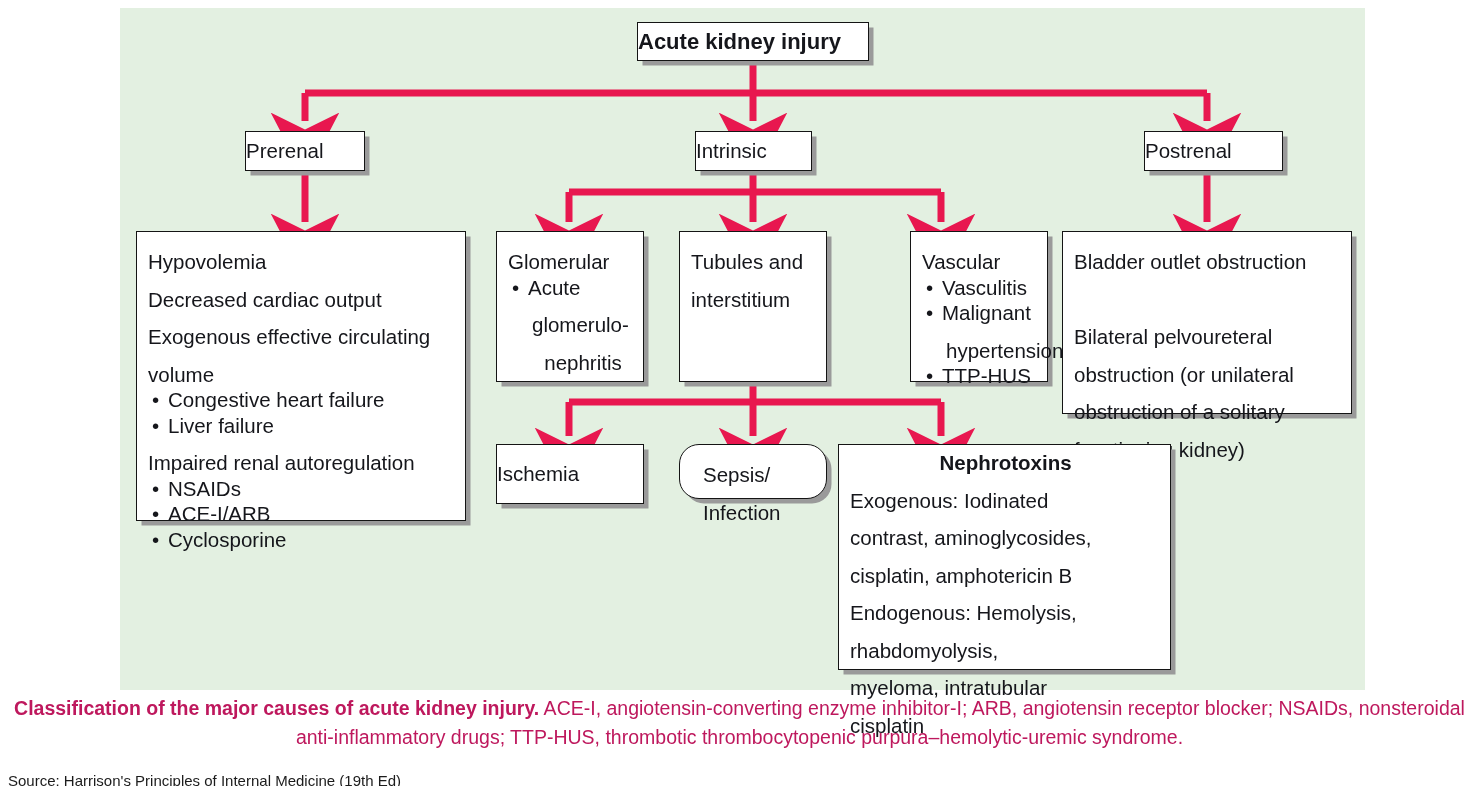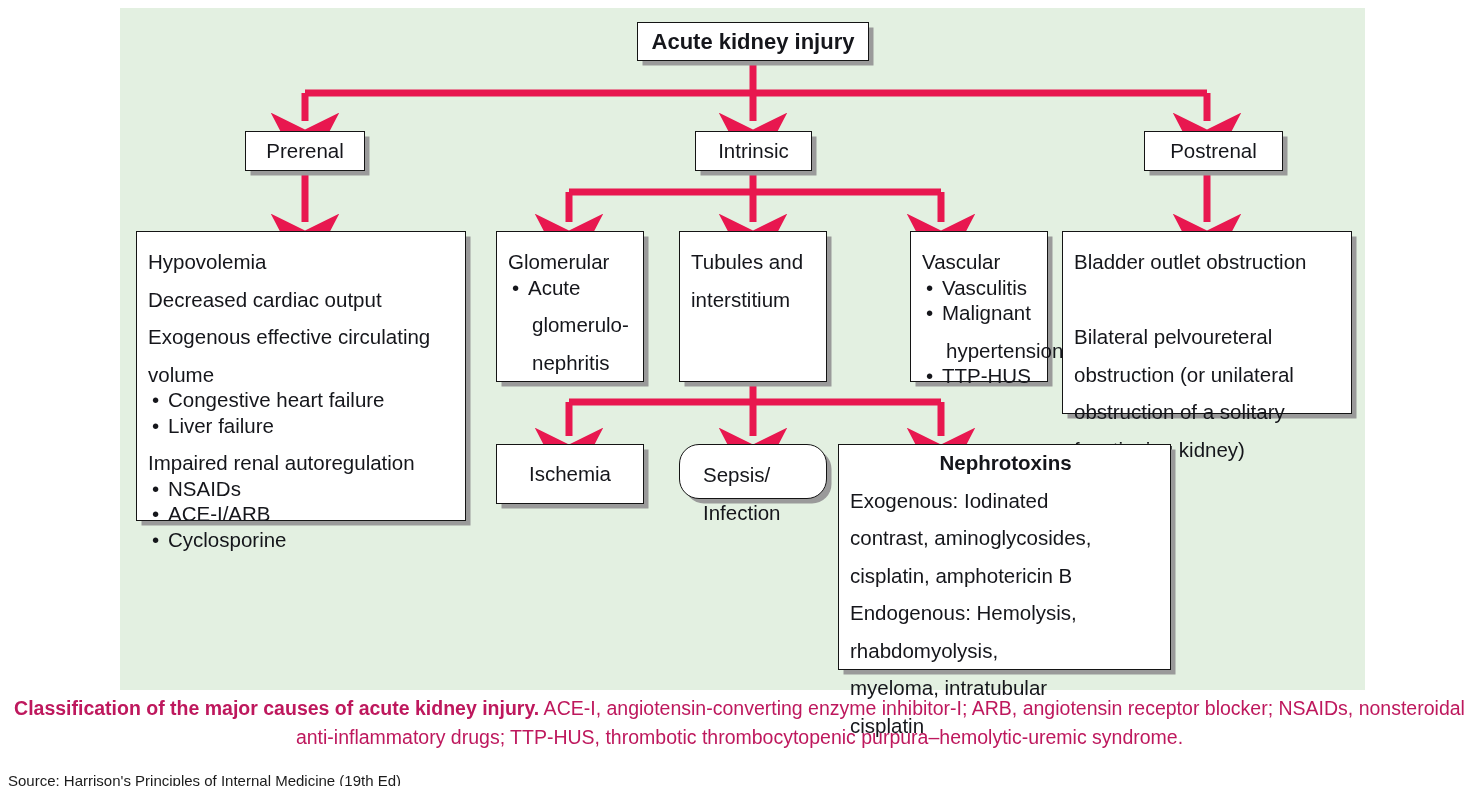--- a/index.html
+++ b/index.html
@@ -19,21 +19,21 @@
 
   .box{
     position:absolute;background:#ffffff;border:1.6px solid #141414;
     box-shadow:5px 5px 0 -0.5px #9a9a9a;
     box-sizing:border-box;
     color:#15161b;
     font-size:20.5px;line-height:25.5px;
   }
   .box .pad{padding:5px 9px 6px 11px;}
   .ctr{display:flex;align-items:center;justify-content:center;height:100%;}
-  .ctrtxt{text-align:center;width:100%;}
+  .ctrtxt{width:100%;}
 
   .title-box{font-weight:bold;font-size:22px;}
 
   .ln{white-space:nowrap;margin-top:12px;}
   ul.bl{list-style:none;margin:0;padding:0;}
   ul.bl li{position:relative;padding-left:20px;}
   ul.bl li:before{content:"\2022";position:absolute;left:4px;top:0;}
 
   .nt-title{font-weight:bold;text-align:center;display:block;}
 
@@ -132,21 +132,21 @@
     </div>
   </div>
 
   <div class="box" style="left:496px;top:231px;width:148px;height:151px;">
     <div class="pad">
       <div class="ln">Glomerular</div>
       <ul class="bl">
         <li>Acute</li>
       </ul>
       <div class="ln" style="padding-left:24px;">glomerulo-</div>
-      <div class="ln" style="padding-left:24px;">nephritis</div>
+      <div class="ln" style="padding-left:24px;text-align:center;">nephritis</div>
     </div>
   </div>
 
   <div class="box" style="left:679px;top:231px;width:148px;height:151px;">
     <div class="pad">
       <div class="ln">Tubules and</div>
       <div class="ln">interstitium</div>
     </div>
   </div>
 

